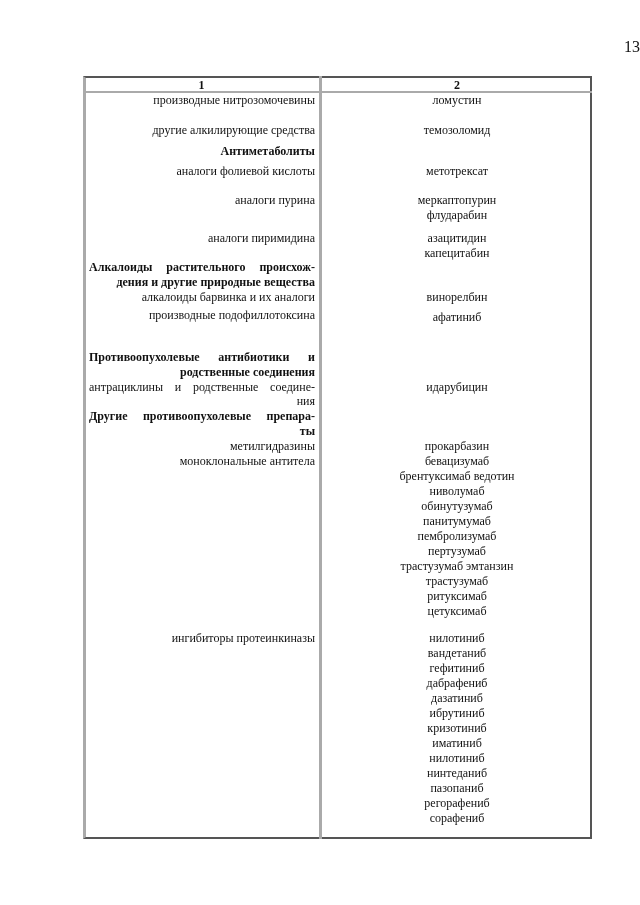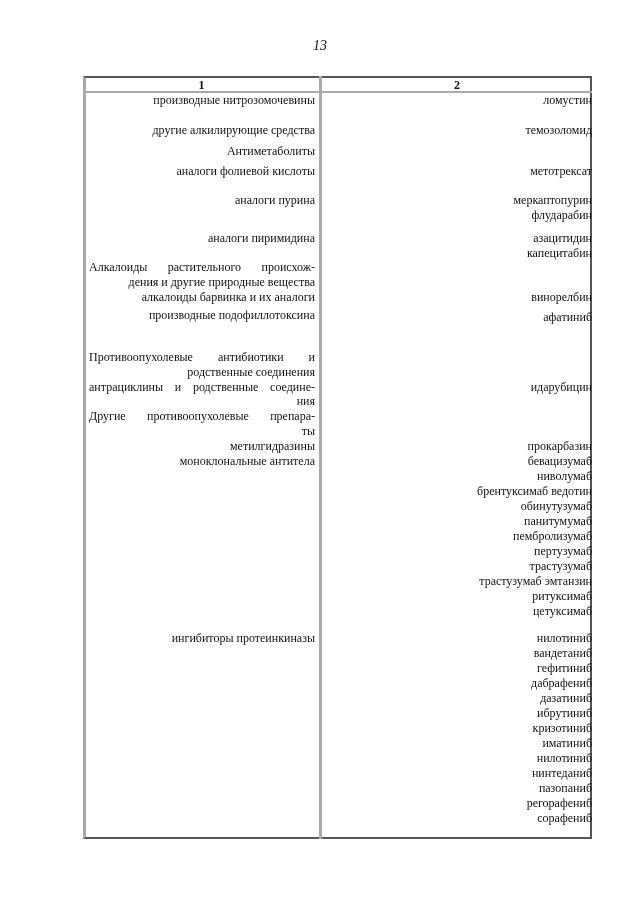--- a/index.html
+++ b/index.html
@@ -1,28 +1,28 @@
 <!DOCTYPE html>
 <html><head>
 <meta charset="utf-8">
 <style>
   html, body { margin:0; padding:0; background:#ffffff; }
   body { width:640px; height:905px; position:relative; overflow:hidden;
          font-family: "Liberation Serif", "DejaVu Serif", serif; color:#111; }
-  .page-num { position:absolute; top:38px; left:0; width:640px; text-align:center; font-size:14px;font-style:italic; }
+  .page-num { position:absolute; top:38px; left:0; width:640px; text-align:right; font-size:16px; }
   .table { position:absolute; left:83px; top:76px; width:509px; height:763px;
            border-top:2px solid #555; border-bottom:2px solid #555; border-right:2px solid #555;
            border-left:3px solid #aaa; box-sizing:border-box; }
   .col-div { position:absolute; left:319px; top:76px; width:3px; height:763px; background:#aaa; }
   .head-line { position:absolute; left:83px; top:91px; width:509px; height:2px; background:#aaa; }
   .hcell { position:absolute; top:78px; font-weight:bold; font-size:12px; text-align:center; }
   .l { position:absolute; left:89px; width:226px; font-size:12px; line-height:15px; white-space:nowrap;text-align:right; }
-  .l.b { font-weight:normal; }
+  .l.b { font-weight:bold; }
   .l.j { text-align:justify; text-align-last:justify; }
-  .r { position:absolute; left:322px; width:270px; text-align:right; font-size:12px; line-height:15px; }
+  .r { position:absolute; left:322px; width:270px; text-align:center; font-size:12px; line-height:15px; }
   .list div { height:15px; line-height:15px; }
 </style>
 </head>
 <body>
 
 <div class="page-num">13</div>
 
 <div class="table"></div>
 <div class="col-div"></div>
 <div class="head-line"></div>
@@ -67,28 +67,28 @@
 
 <div class="l b j" style="top:409px">Другие противоопухолевые препара-</div>
 <div class="l b" style="top:424px">ты</div>
 
 <div class="l" style="top:439px">метилгидразины</div>
 <div class="r" style="top:439px">прокарбазин</div>
 
 <div class="l" style="top:454px">моноклональные антитела</div>
 <div class="r list" style="top:454px">
   <div>бевацизумаб</div>
+  <div>брентуксимаб ведотин</div>
   <div>ниволумаб</div>
-  <div>брентуксимаб ведотин</div>
   <div>обинутузумаб</div>
   <div>панитумумаб</div>
   <div>пембролизумаб</div>
   <div>пертузумаб</div>
+  <div>трастузумаб эмтанзин</div>
   <div>трастузумаб</div>
-  <div>трастузумаб эмтанзин</div>
   <div>ритуксимаб</div>
   <div>цетуксимаб</div>
 </div>
 
 <div class="l" style="top:631px">ингибиторы протеинкиназы</div>
 <div class="r list" style="top:631px">
   <div>нилотиниб</div>
   <div>вандетаниб</div>
   <div>гефитиниб</div>
   <div>дабрафениб</div>

